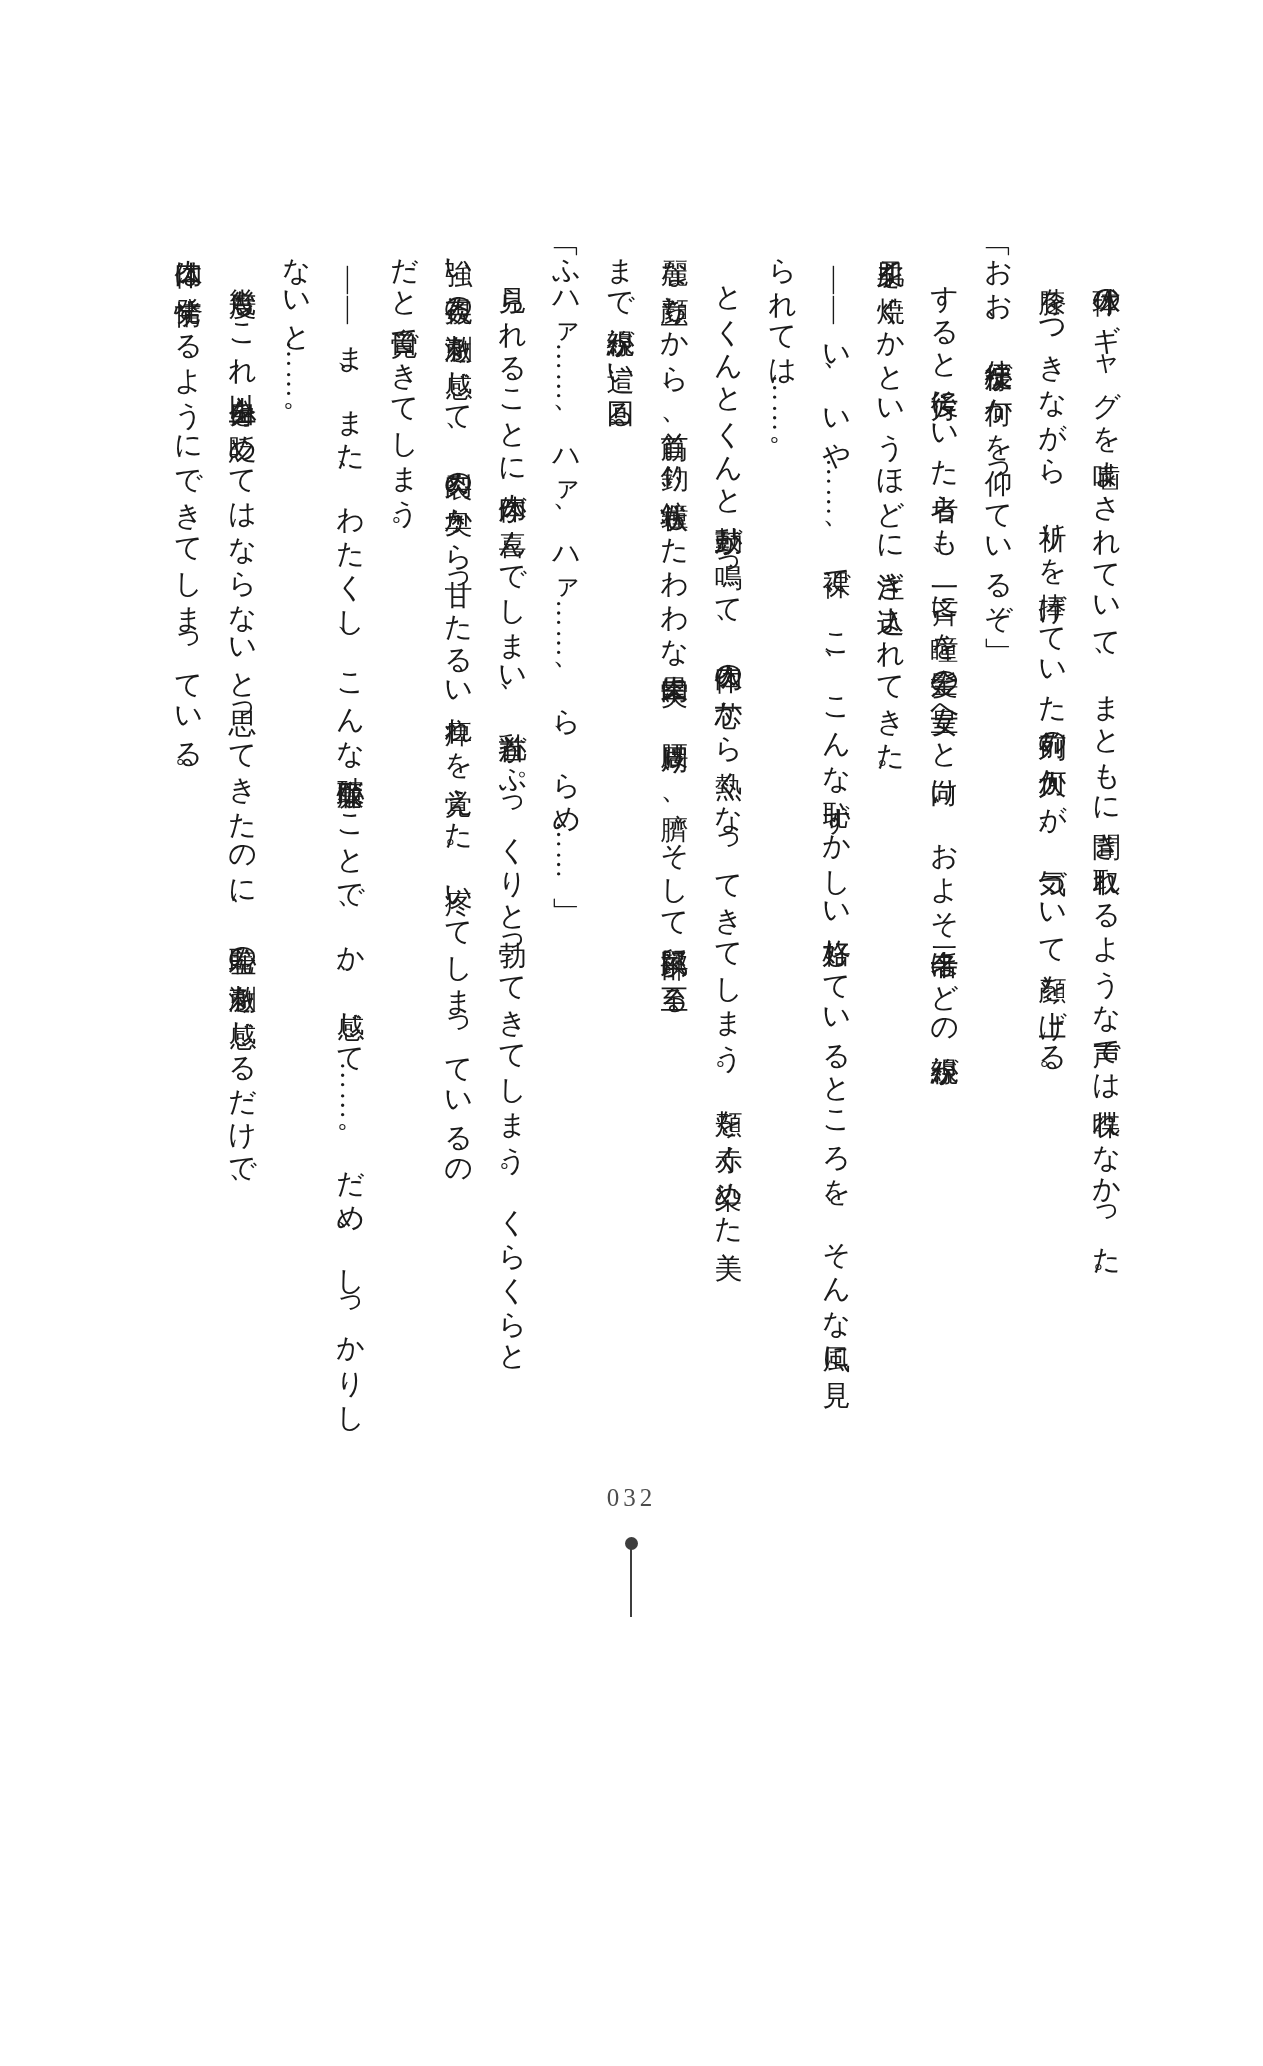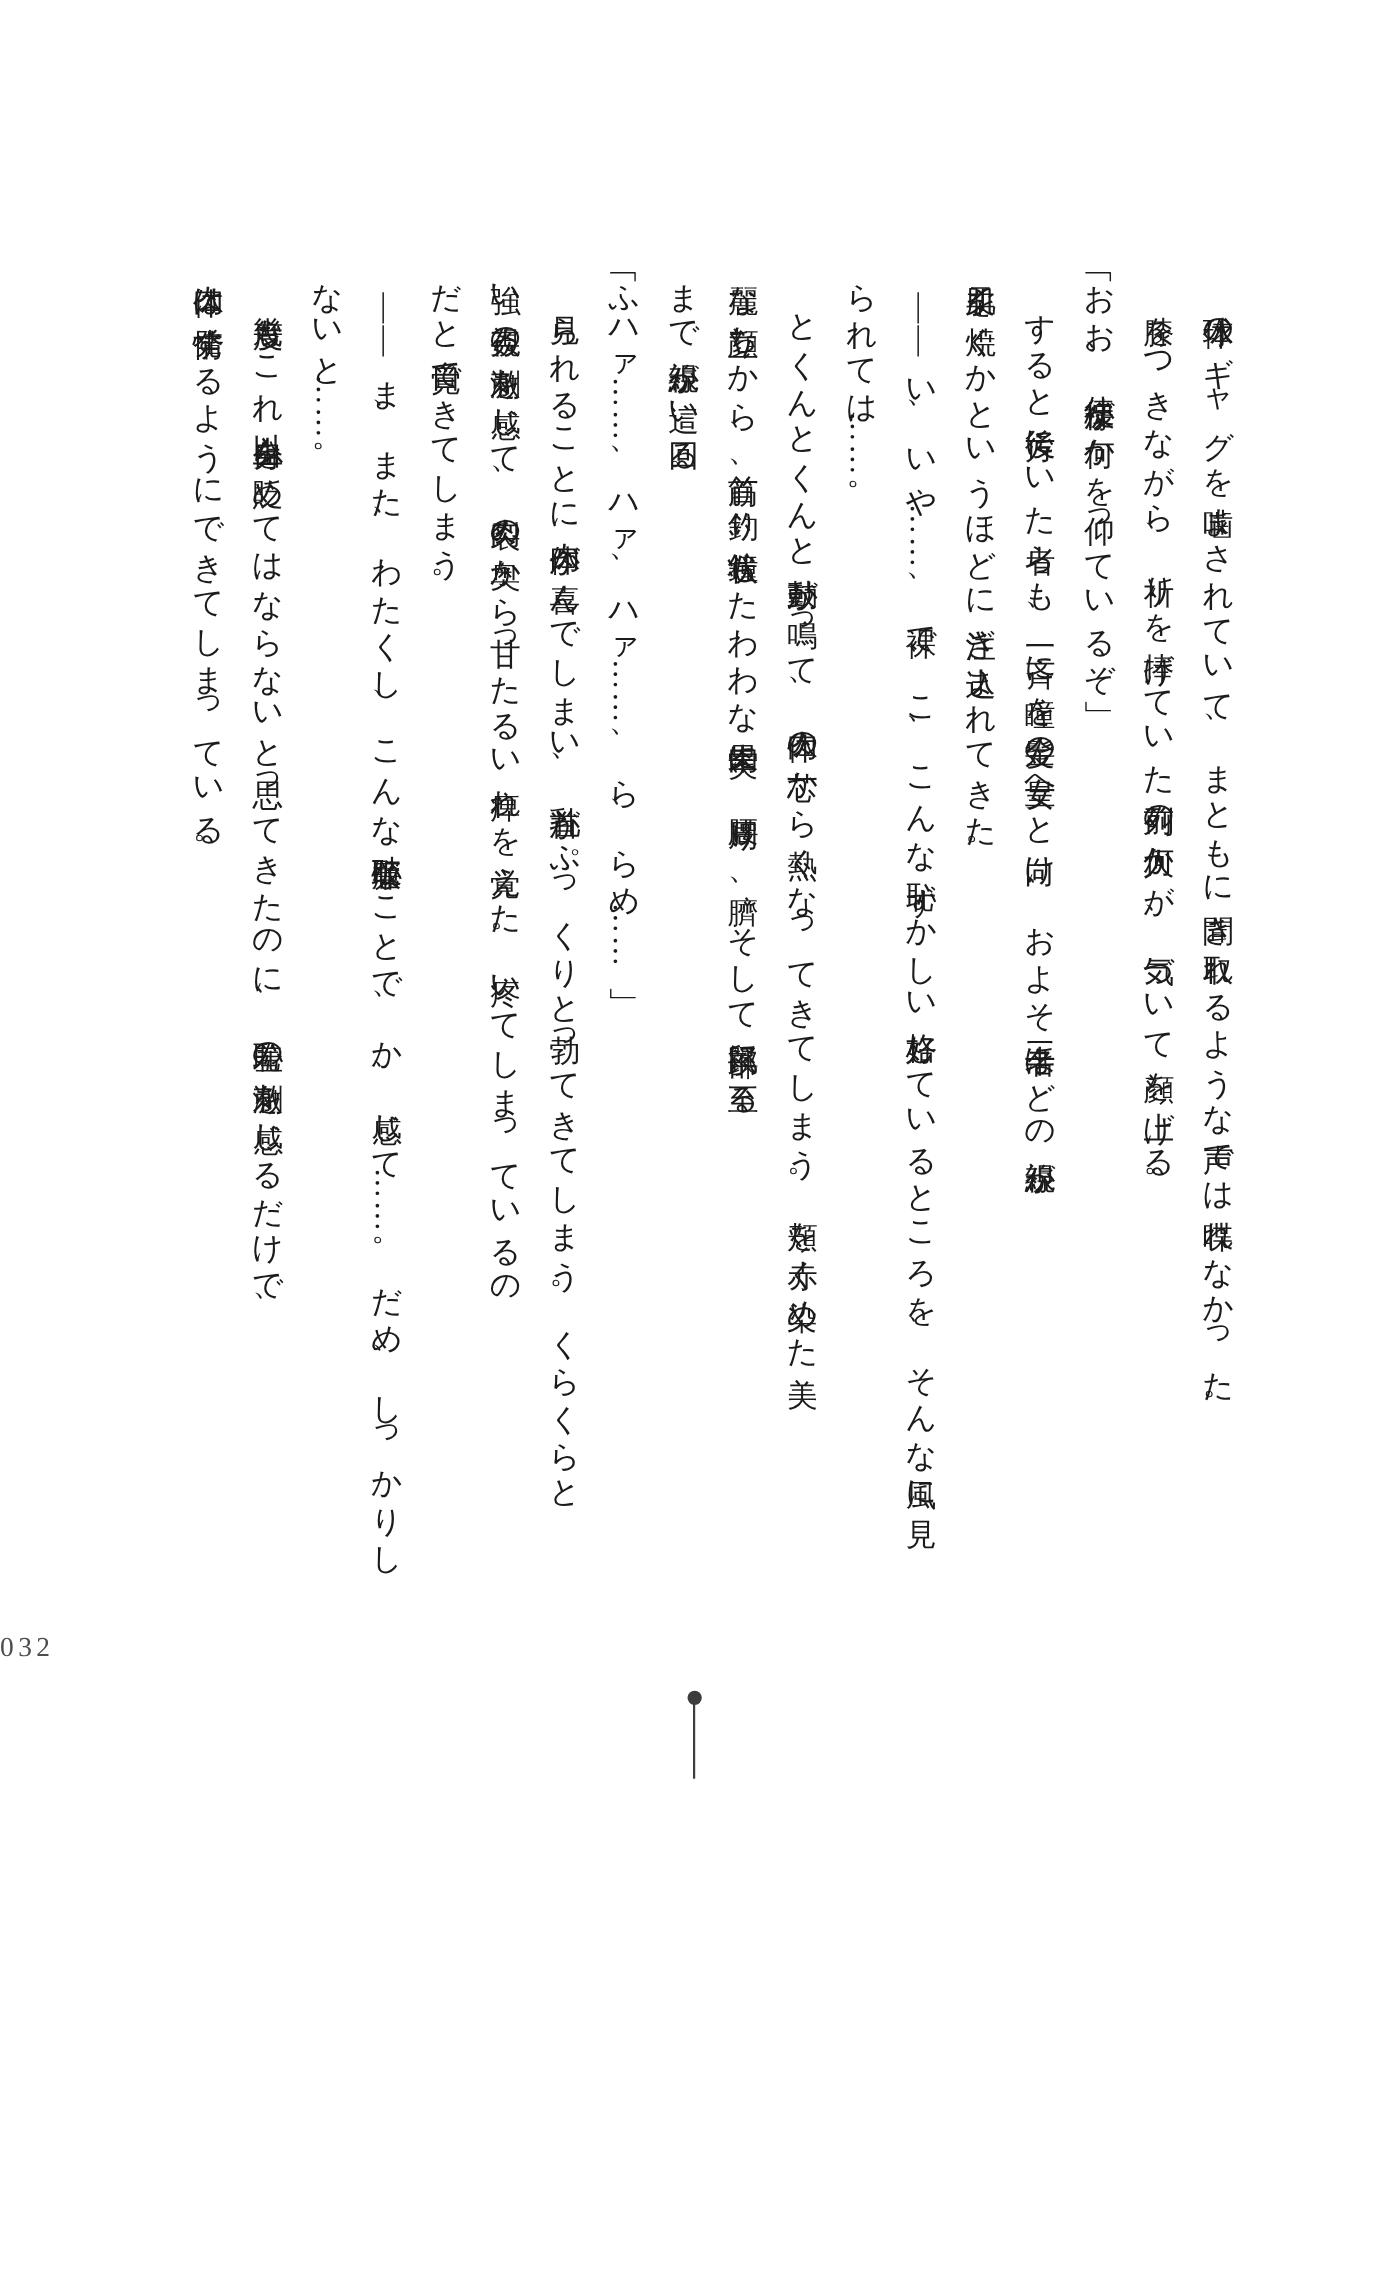--- a/index.html
+++ b/index.html
@@ -35,20 +35,21 @@
     white-space: nowrap;
   }
   .text-block p.tcol.indent {
     text-indent: 1em;
   }
   .page-footer {
     position: absolute;
     left: 0;
     width: 100%;
     top: 1484px;
+    text-align: center;
   }
   .page-number {
     display: inline-block;
     font-size: 25px;
     letter-spacing: 4px;
     color: #4d4d4d;
   }
   .footer-dot {
     position: absolute;
     top: 1537px;

